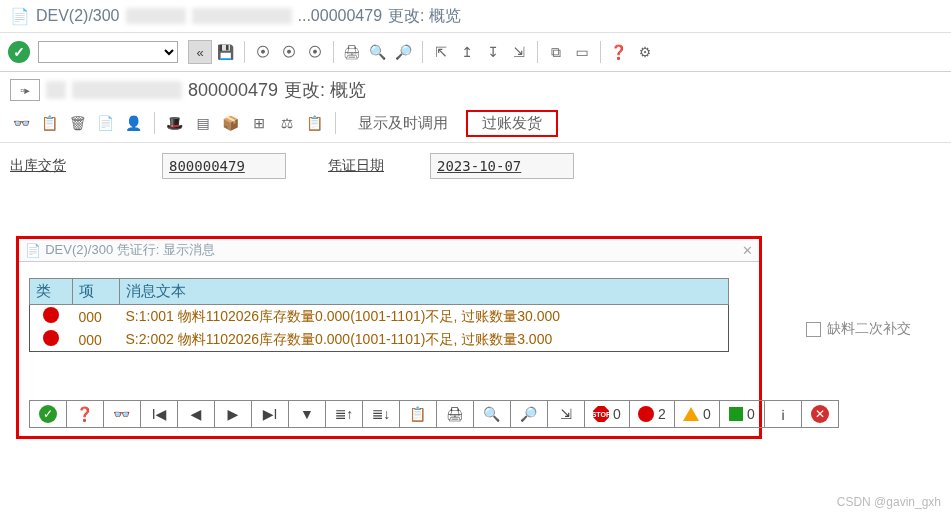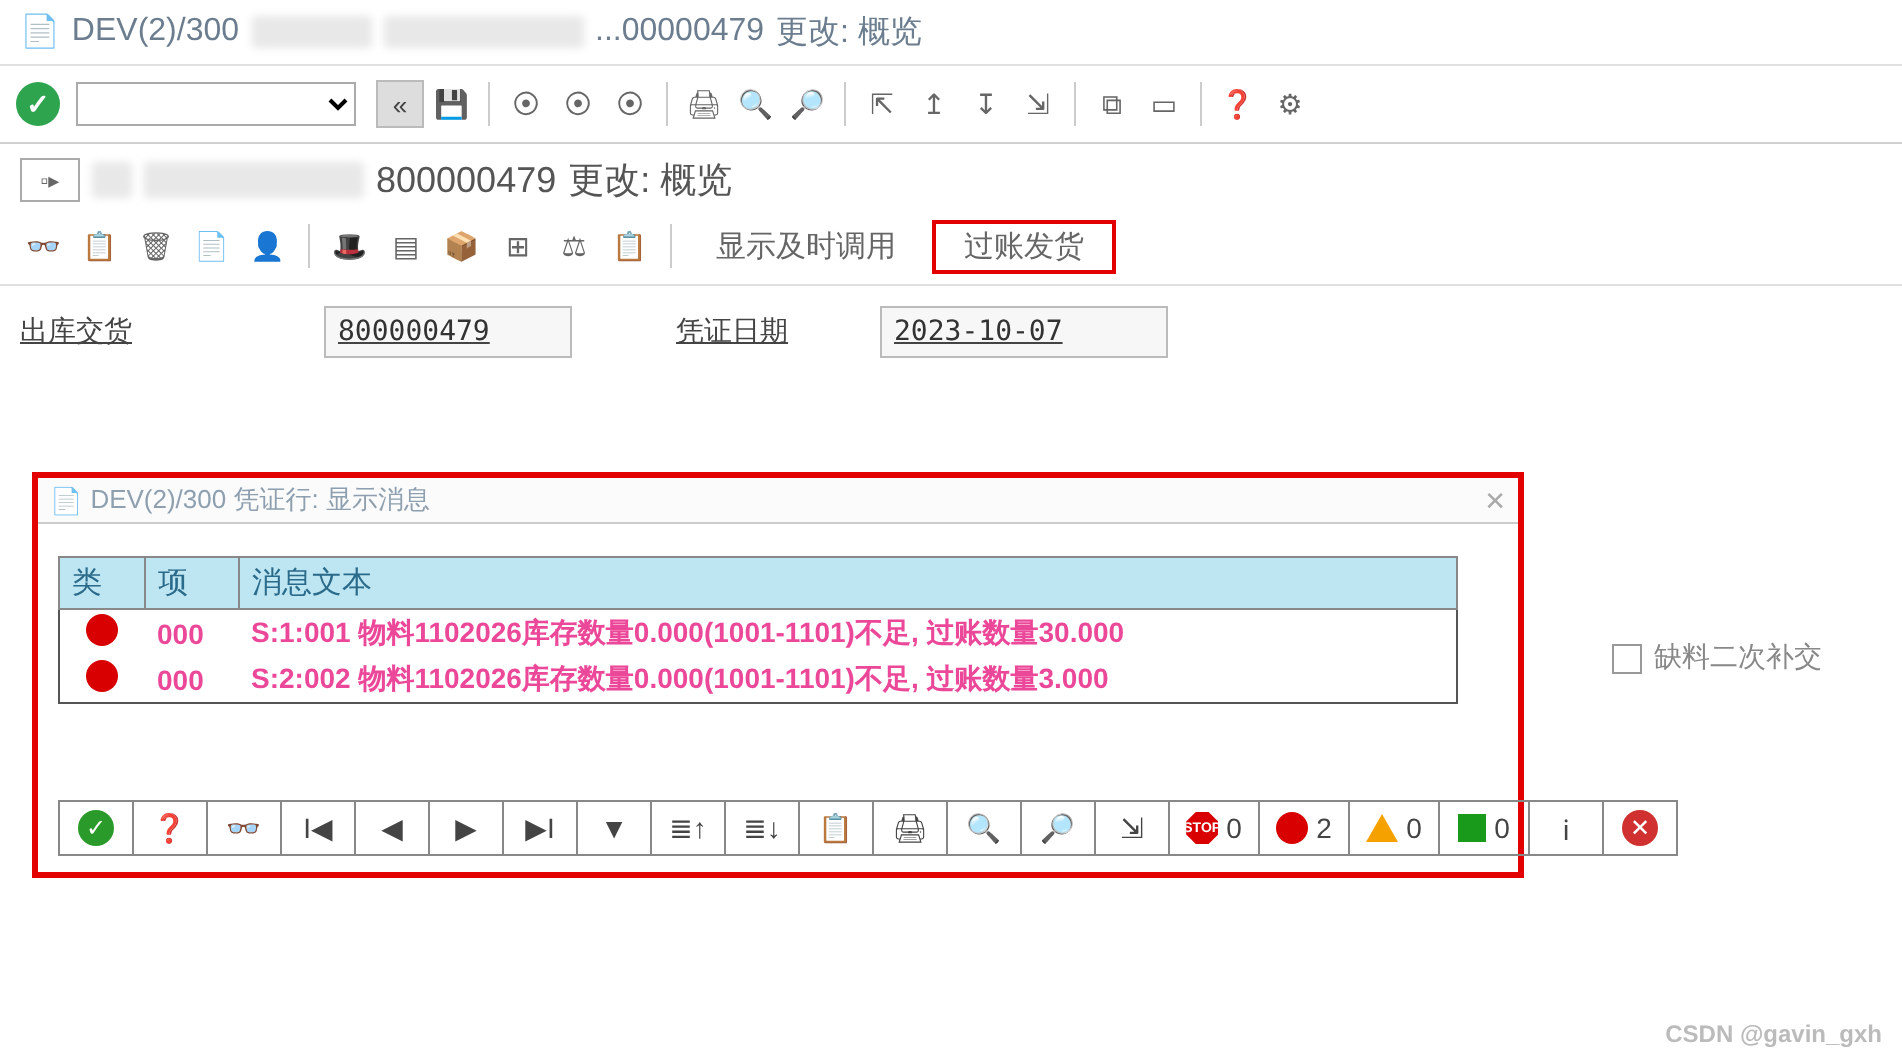--- a/index.html
+++ b/index.html
@@ -99,21 +99,21 @@
     border: 1px solid #bbb;
     background: #f7f7f7;
     padding: 2px 6px;
     width: 110px;
     font-size: 14px;
     font-family: monospace;
     color:#333;
     height:20px;
     display:flex;align-items:center;
   }
-  .form-row .lbl2 { width: 90px; color:#444; font-size:14px; margin-left:40px;}
+  .form-row .lbl2 { width: 90px; color:#444; font-size:14px; margin-left:30px;}
   .form-row .txt { font-size:14px; color:#333; margin-left:6px;}
   .popup-wrap {
     position: absolute;
     left: 16px;
     top: 236px;
     width: 740px;
     border: 3px solid #e30000;
   }
   .popup-title {
     color: #8ea0b0;
@@ -137,23 +137,22 @@
     color: #2a6a8a;
     font-weight: normal;
     text-align: left;
     padding: 3px 6px;
     border: 1px solid #888;
     font-size: 15px;
   }
   .msg-table td {
     padding: 2px 6px;
     font-size: 14px;
-    color:#ec4899;
+    color:#a16207;
     white-space:nowrap;
-    font-weight:bold;
   }
   .msg-table td.iconcell { width:20px; text-align:center; }
   .red-dot {
     width:16px;height:16px;border-radius:50%;background:#d80000;display:inline-block;
   }
   .yellow-tri {
     width:0;height:0;border-left:8px solid transparent;border-right:8px solid transparent;border-bottom:14px solid #f5a200;display:inline-block;
   }
   .green-sq {
     width:14px;height:14px;background:#1a9a1a;display:inline-block;
@@ -177,21 +176,21 @@
     position:absolute; right:40px; top:320px; font-size:14px; color:#888;
     display:flex;align-items:center;gap:6px;font-family:Liberation Mono, monospace;
   }
   .checkbox {
     width:13px;height:13px;border:1px solid #999;display:inline-block;
   }
   .blurbox {
     display:inline-block; background:#e8e8e8; filter:blur(2px); border-radius:2px;
   }
   .watermark {
-    position:absolute; right:10px; bottom:4px; color:#bbb; font-size:12px;font-weight:bold;
+    position:absolute; right:10px; bottom:19px; color:#bbb; font-size:12px;
   }
   
   .c-grey{color:#aaa;} .c-orange{color:#e08a00;} .c-green{color:#2a9a2a;}
   .c-red{color:#d03030;} .c-blue{color:#3a7ab0;} .c-dark{color:#555;}
   .nav-btn{background:#ddd;border:1px solid #bbb;width:22px;height:22px;display:flex;align-items:center;justify-content:center;}
 </style>
 </head>
 <body>
 
 <div class="titlebar">

